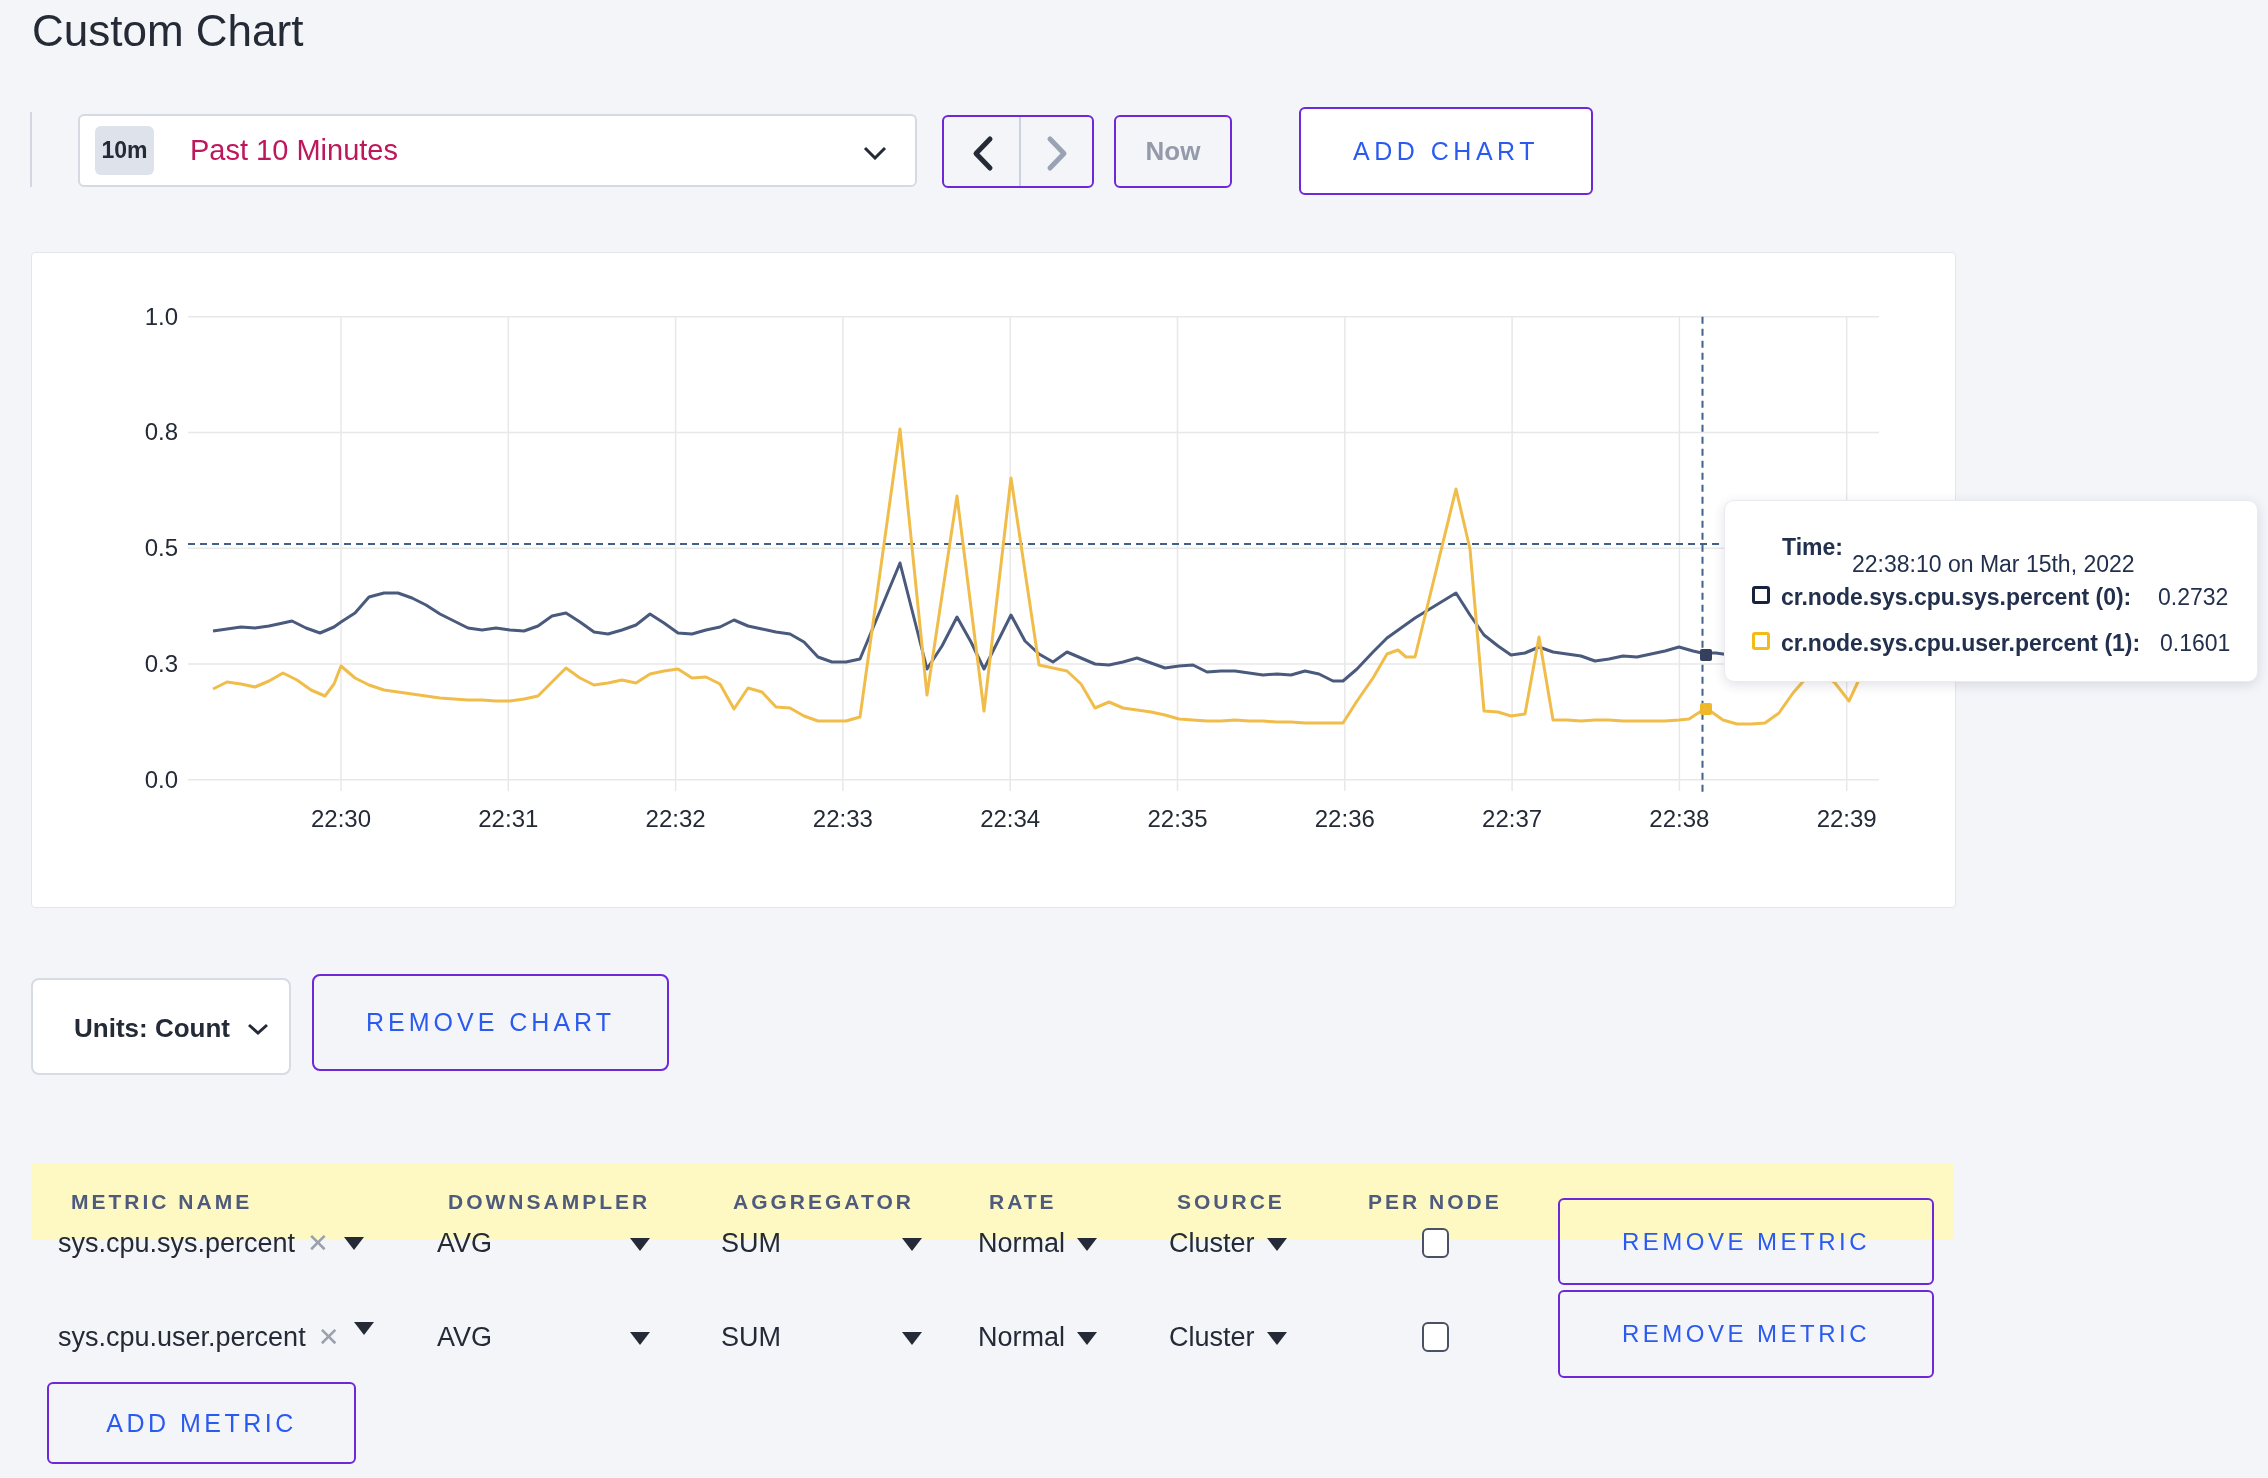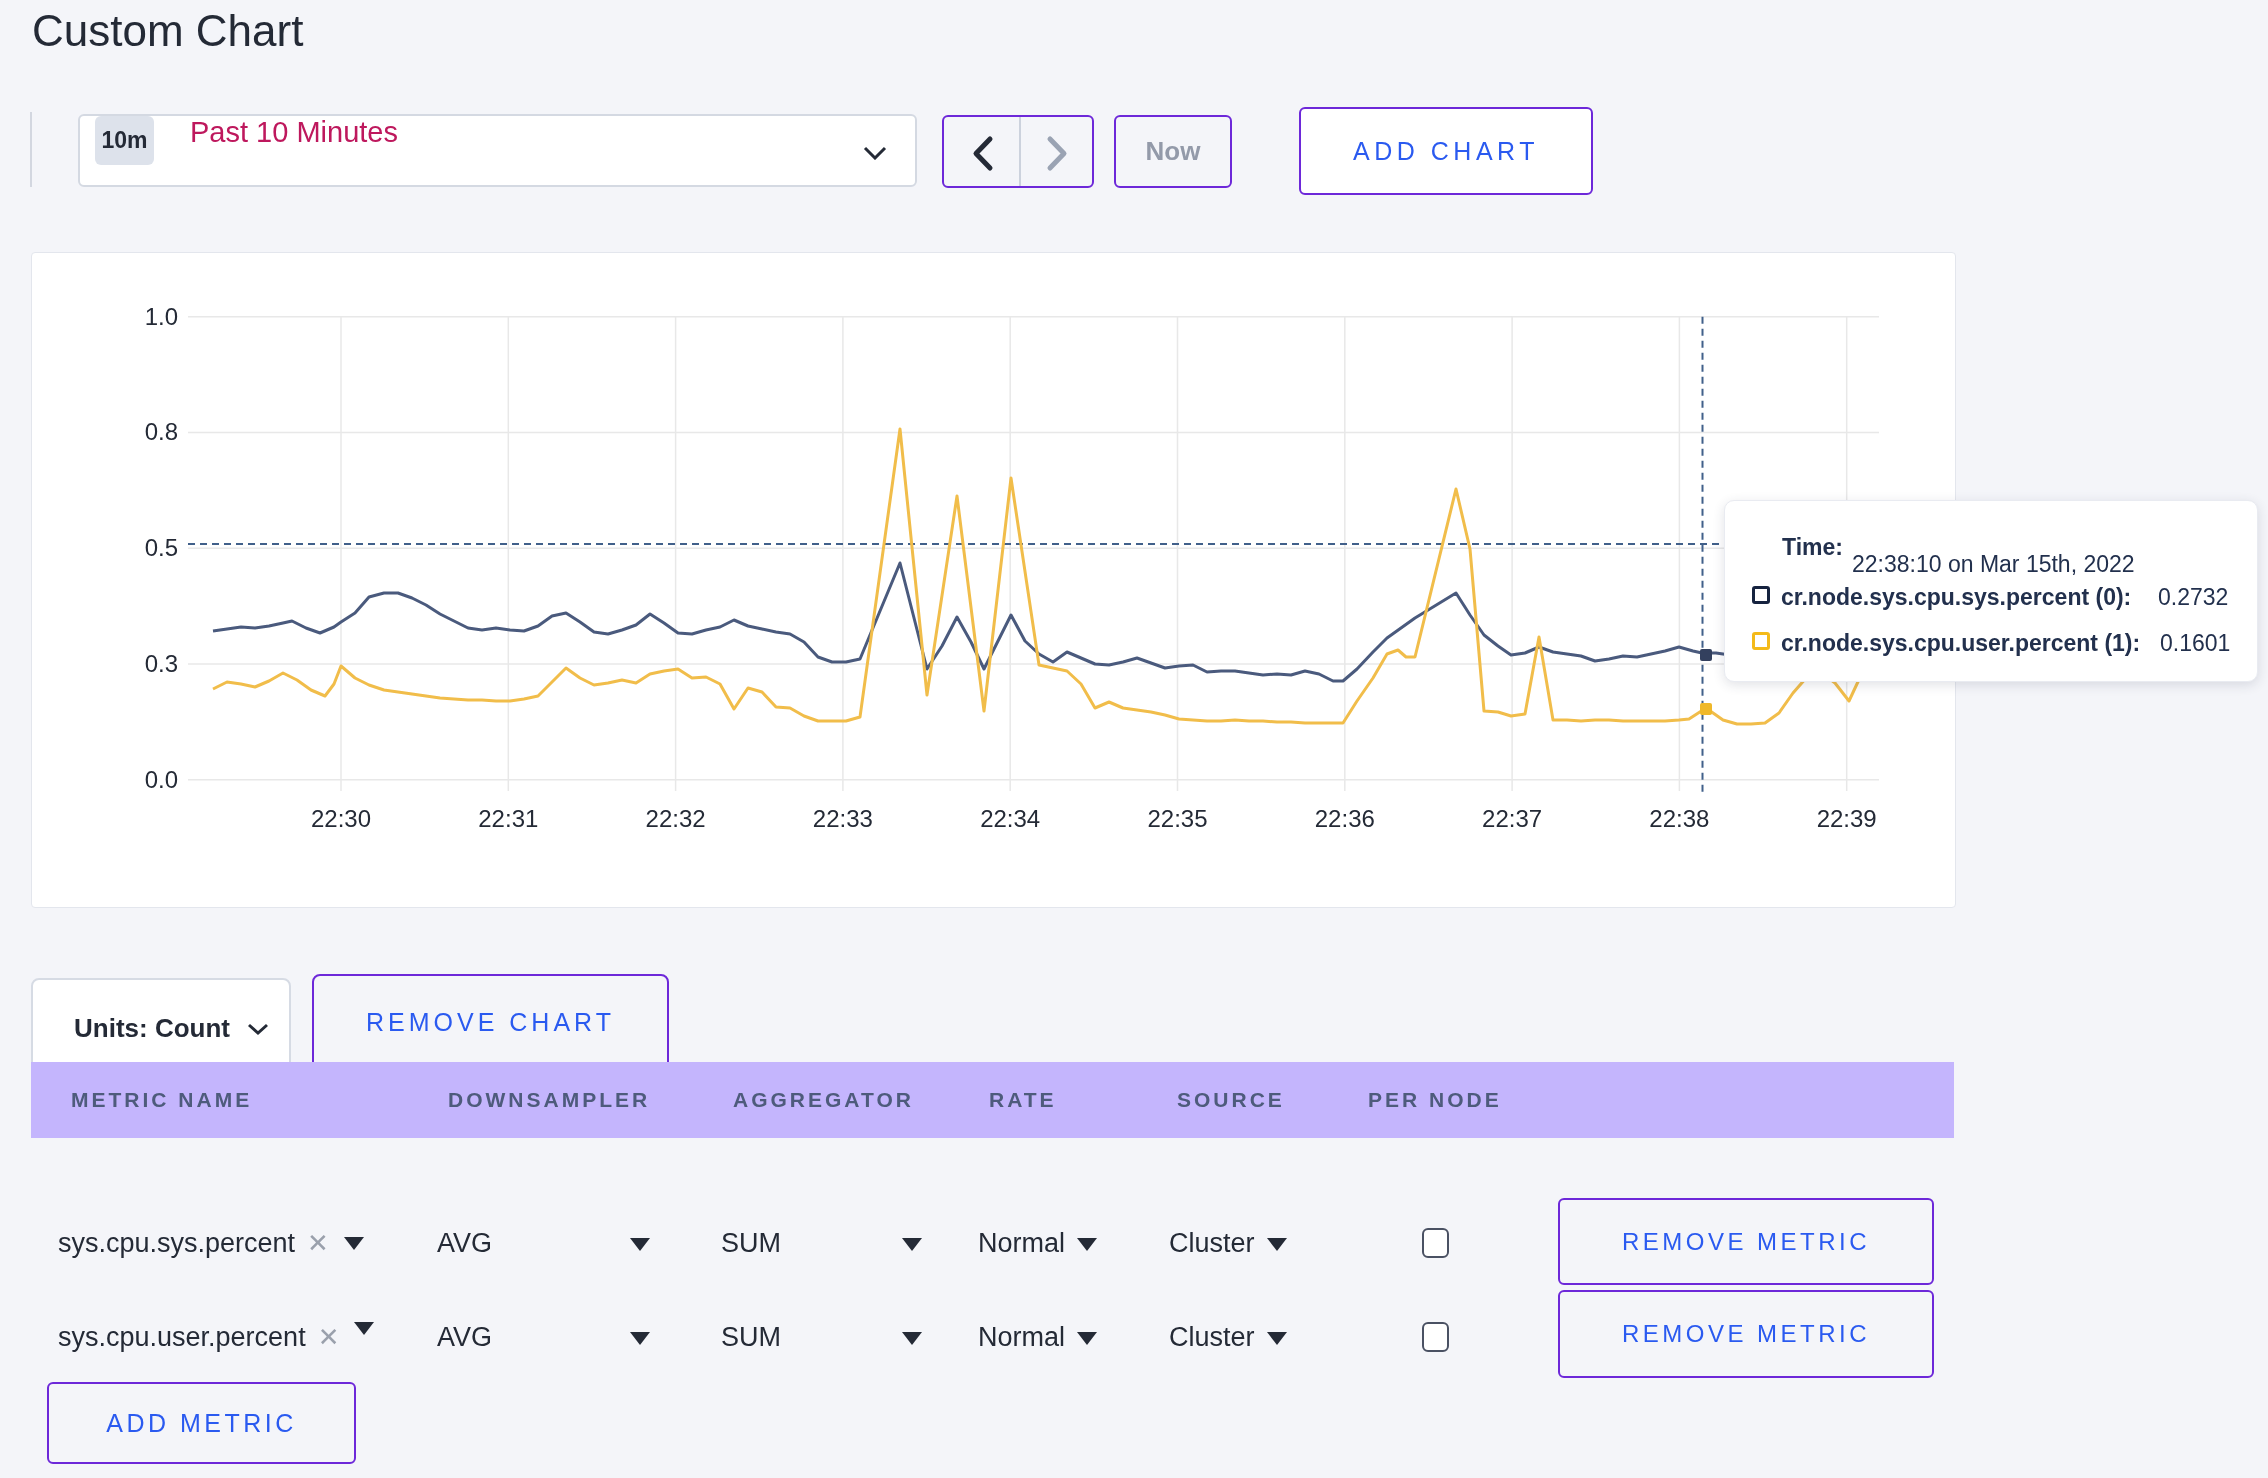--- a/index.html
+++ b/index.html
@@ -7,21 +7,21 @@
 .btn{position:absolute;border:2px solid #6d28d9;border-radius:6px;display:flex;align-items:center;justify-content:center}
 .blue{color:#2a5af0;font-weight:400;letter-spacing:4px}
 .tri{width:0;height:0;border-left:10px solid transparent;border-right:10px solid transparent;border-top:13px solid #242a36}
 .rowtxt{font-size:27px;color:#242a36}
 .hdr{position:absolute;top:0;height:76px;line-height:76px;font-size:21px;font-weight:600;letter-spacing:3px;color:#4e5b7c}
 </style></head>
 <body>
 <div class="abs" style="left:32px;top:6px;font-size:44px;color:#242a36">Custom Chart</div>
 <div class="abs" style="left:30px;top:112px;width:2px;height:75px;background:#d3d7e0"></div>
 
-<div class="abs" style="left:78px;top:114px;width:839px;height:73px;background:#fff;border:2px solid #d4d9e2;border-radius:6px;display:flex;">
+<div class="abs" style="left:78px;top:114px;width:839px;height:73px;background:#fff;border:2px solid #d4d9e2;border-radius:6px;display:flex;align-items:center">
   <div style="margin-left:15px;width:59px;height:49px;background:#dde2eb;border-radius:6px;display:flex;align-items:center;justify-content:center;font-size:23px;font-weight:700;color:#242a36">10m</div>
   <div style="margin-left:36px;font-size:29px;color:#be185d">Past 10 Minutes</div>
   <svg width="24" height="14" style="position:absolute;right:28px;top:30px">
       <polyline points="2,2 12,12 22,2" fill="none" stroke="#242a36" stroke-width="3"></polyline>
     </svg>
 </div>
 
 <div class="btn" style="left:942px;top:115px;width:152px;height:73px">
   <div style="position:absolute;left:75px;top:0;width:2px;height:69px;background:#ccd2dd"></div>
   <svg width="152" height="73" style="position:absolute;left:0;top:0">
@@ -87,21 +87,21 @@
 </div>
 
 <div class="abs" style="left:31px;top:978px;width:260px;height:97px;background:#fff;border:2px solid #d6dbe4;border-radius:8px">
   <div class="abs" style="left:41px;top:33px;font-size:26px;font-weight:700;color:#242a36">Units: Count</div>
   <svg width="22" height="13" style="position:absolute;left:214px;top:43px">
       <polyline points="2,2 11,10 20,2" fill="none" stroke="#242a36" stroke-width="3"></polyline>
     </svg>
 </div>
 <div class="btn blue" style="left:312px;top:974px;width:357px;height:97px;border-radius:8px;font-size:25px">REMOVE CHART</div>
 
-<div class="abs" style="left:31px;top:1062px;width:1923px;height:76px;background:#c4b5fd">
+<div class="abs" style="left:31px;top:1164px;width:1923px;height:76px;background:#fef9c3">
   <div class="hdr" style="left:40px">METRIC NAME</div>
   <div class="hdr" style="left:417px">DOWNSAMPLER</div>
   <div class="hdr" style="left:702px">AGGREGATOR</div>
   <div class="hdr" style="left:958px">RATE</div>
   <div class="hdr" style="left:1146px">SOURCE</div>
   <div class="hdr" style="left:1337px">PER NODE</div>
 </div>
 
 <div class="abs rowtxt" style="left:58px;top:1228px;display:flex;align-items:center">
   <span>sys.cpu.sys.percent</span>

